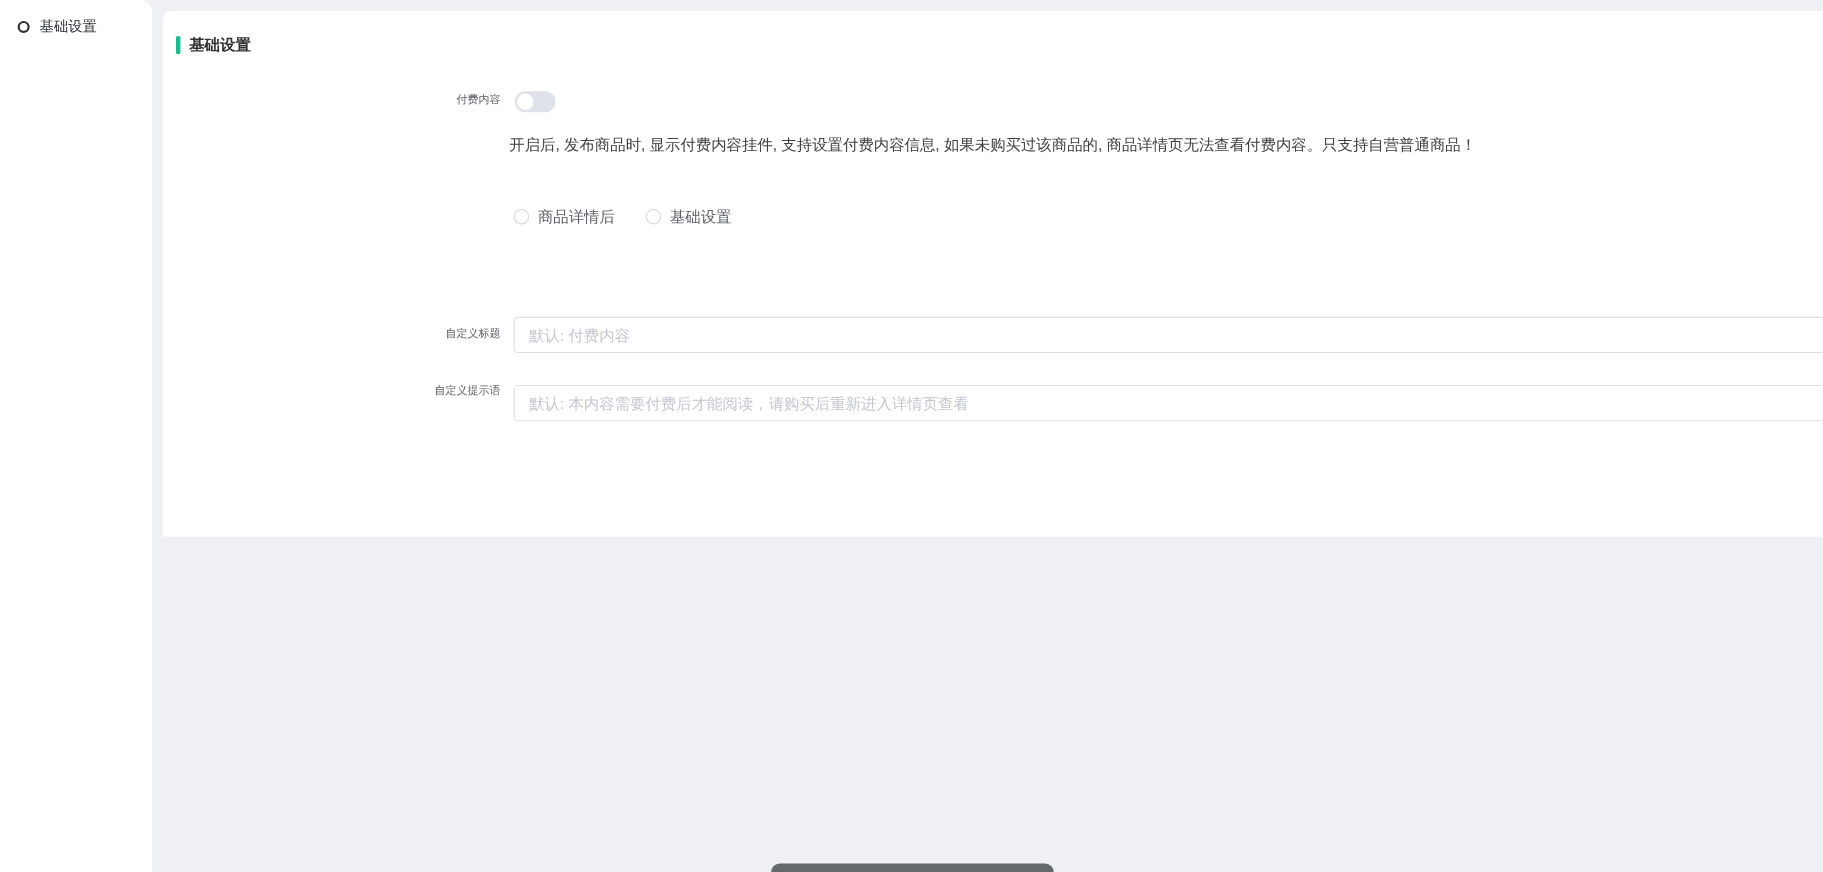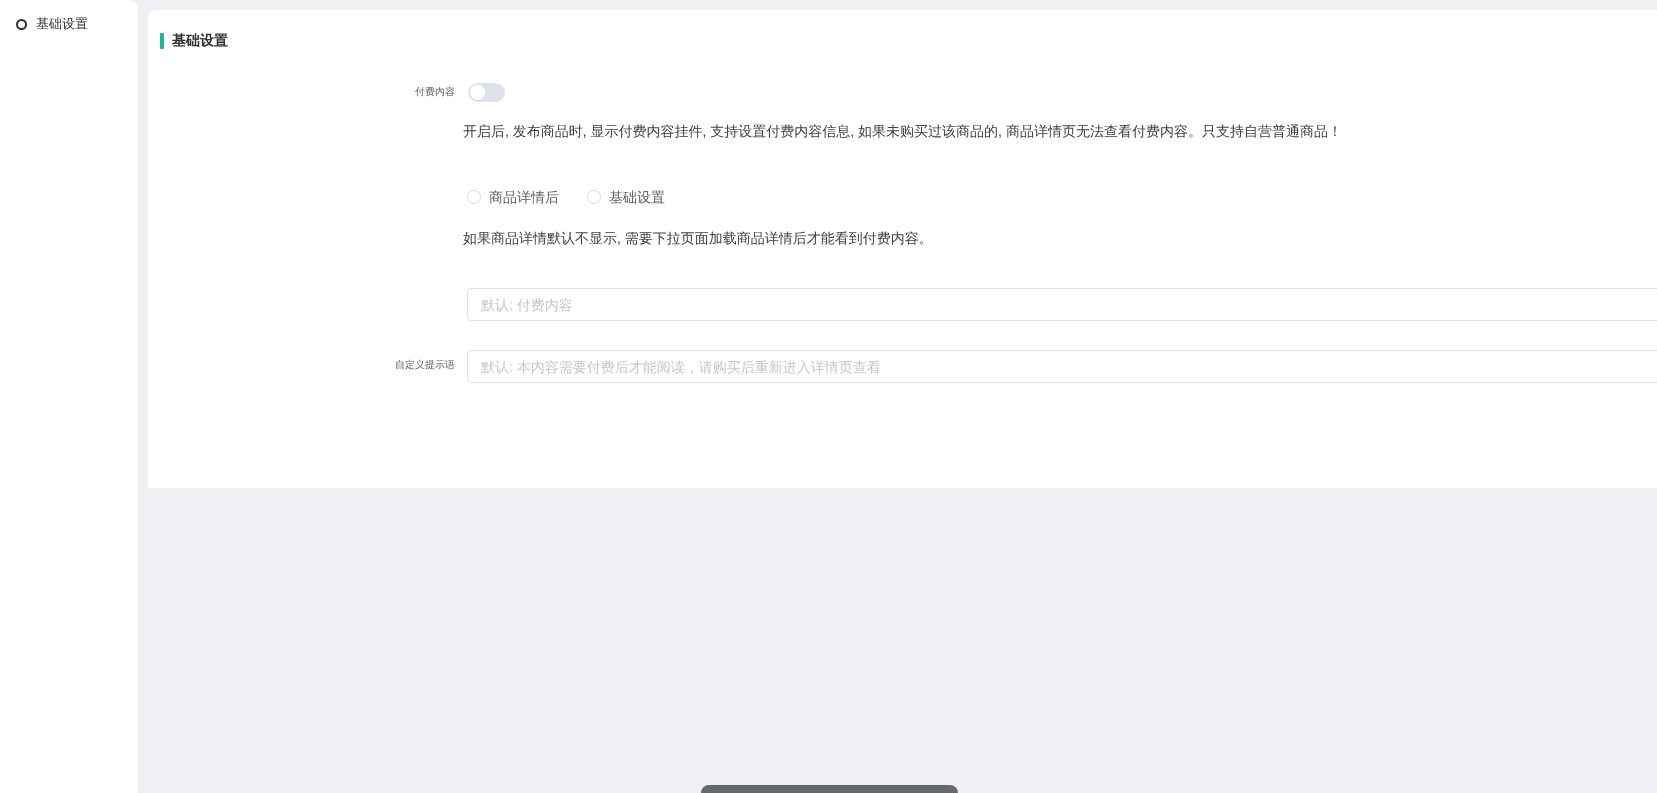--- a/index.html
+++ b/index.html
@@ -151,22 +151,22 @@
   <div class="radio-group">
     <span class="radio-option">
       <span class="radio-circle"></span>
       <span class="radio-label">商品详情后</span>
     </span>
     <span class="radio-option">
       <span class="radio-circle"></span>
       <span class="radio-label">基础设置</span>
     </span>
   </div>
-  <div class="help-text" style="top:218px;">如果商品详情默认不显示, 需要下拉页面加载商品详情后才能看到付费内容。</div>
 
+  <div class="form-label" style="top:284px;">自定义标题</div>
   <input class="text-input" style="top: 278px;" type="text" placeholder="默认: 付费内容">
 
-  <div class="form-label" style="top:346px;font-family:Liberation Mono, monospace;">自定义提示语</div>
+  <div class="form-label" style="top:336px;">自定义提示语</div>
   <input class="text-input" style="top: 340px;" type="text" placeholder="默认: 本内容需要付费后才能阅读，请购买后重新进入详情页查看">
 
 </section>
 
 <div class="bottom-pill"></div>
 
 </body></html>

